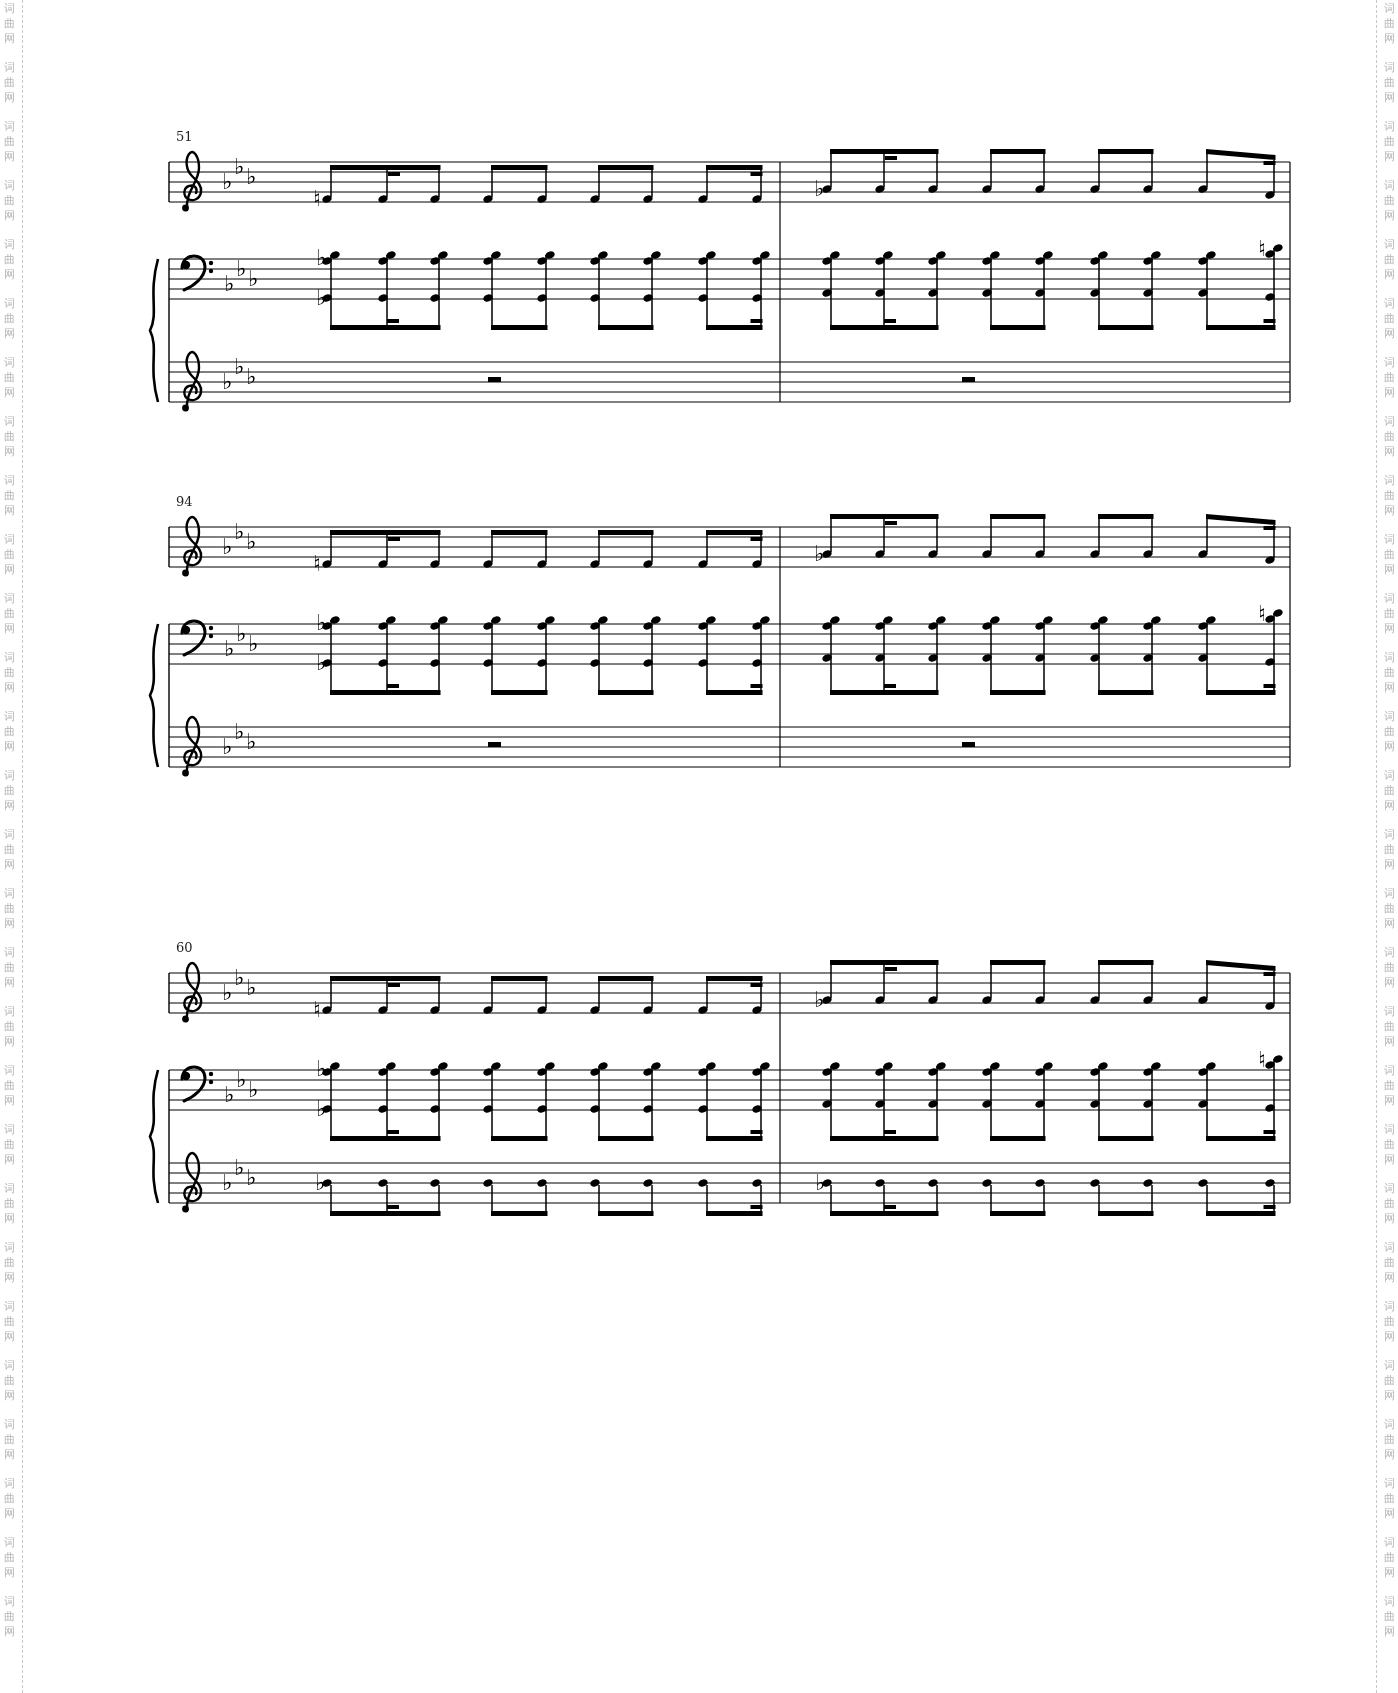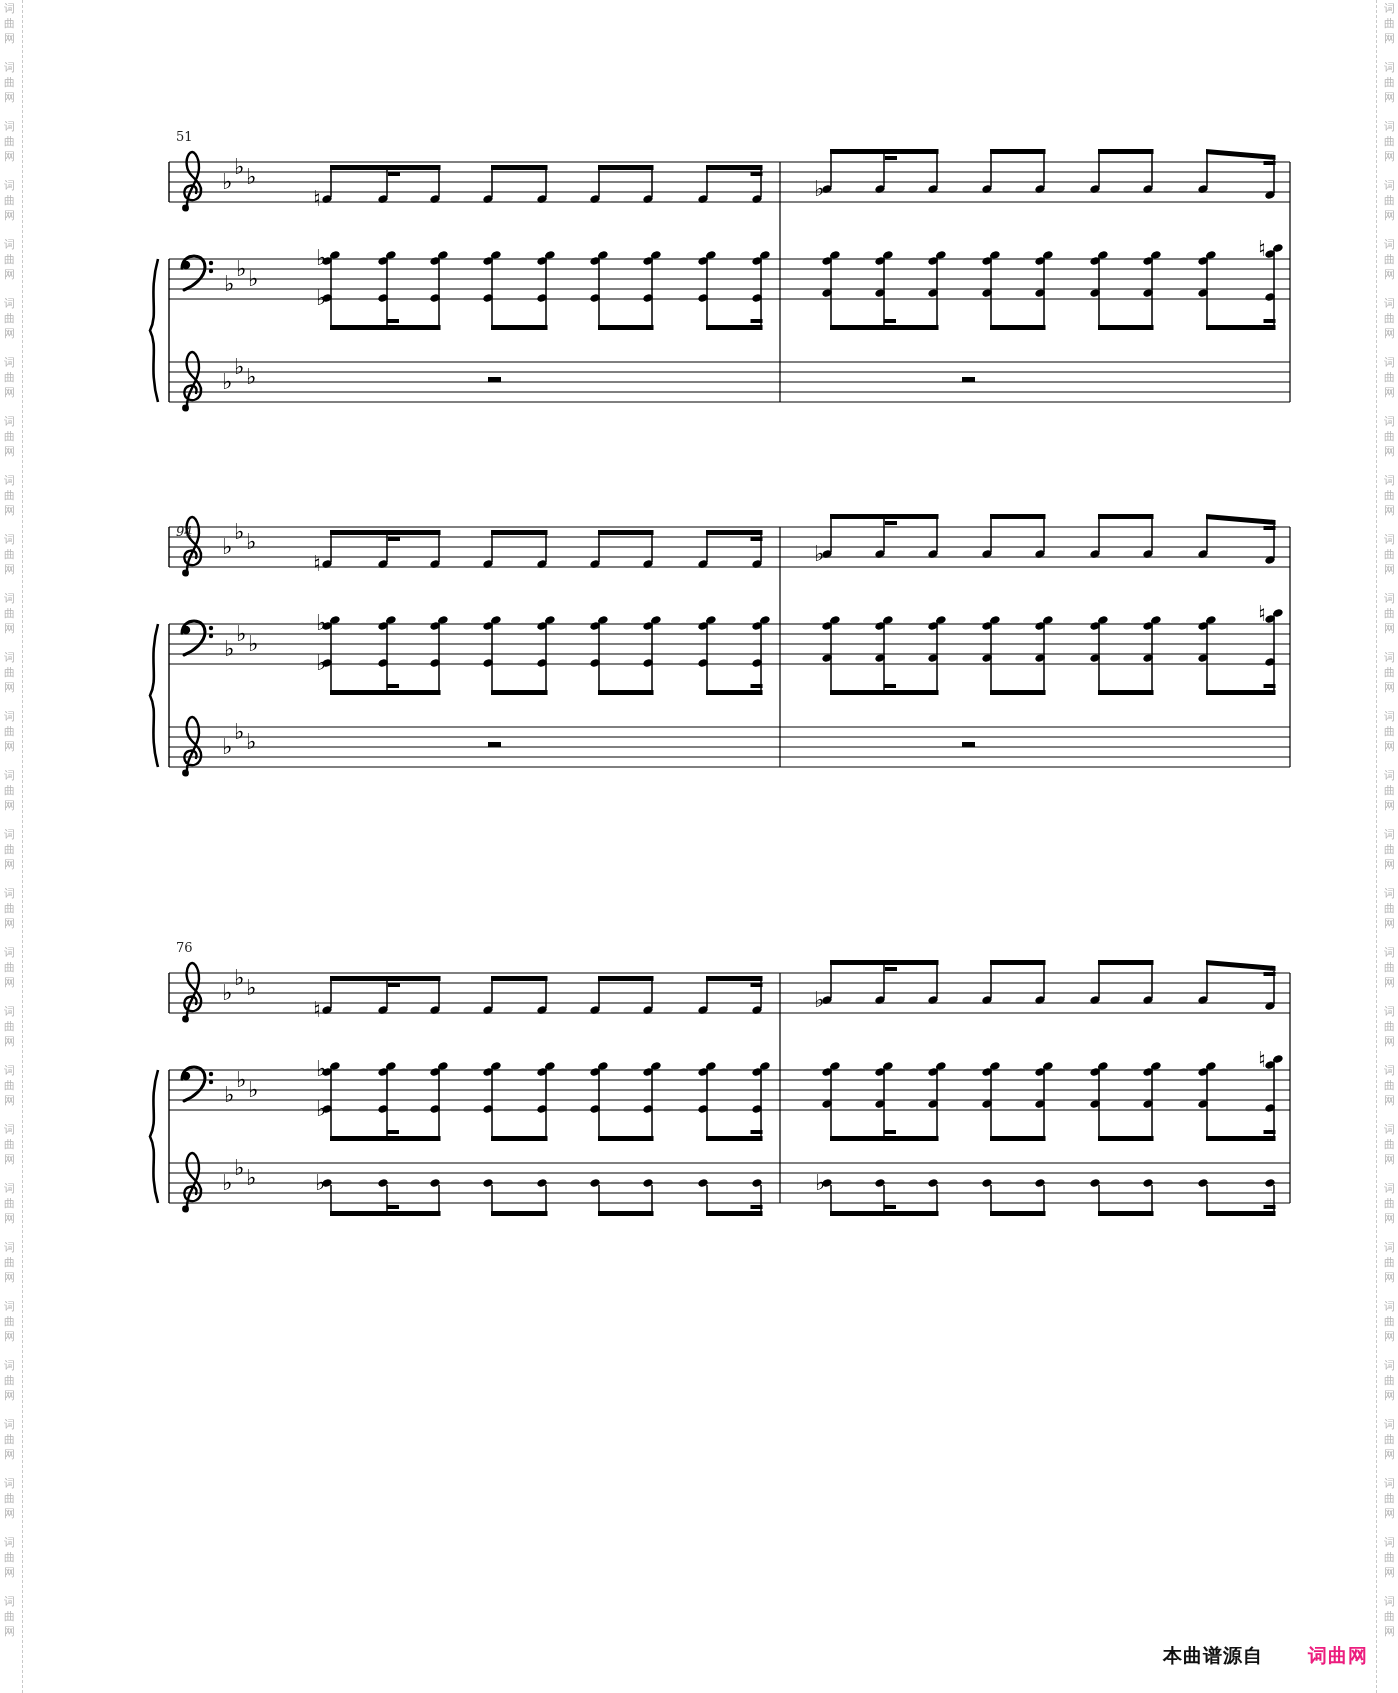--- a/index.html
+++ b/index.html
@@ -775,21 +775,17 @@
         <rect x="830" y="1211" width="108.5" height="5" fill="#000000"></rect>
         <rect x="990" y="1211" width="55.5" height="5" fill="#000000"></rect>
         <rect x="1098" y="1211" width="55.5" height="5" fill="#000000"></rect>
         <rect x="1206" y="1211" width="69.5" height="5" fill="#000000"></rect>
         <rect x="884" y="1205" width="12" height="4" fill="#000000"></rect>
         <rect x="1263.5" y="1205" width="12" height="4" fill="#000000"></rect>
       </g>
     </svg>
 
   <div class="measure-number" style="left: 176px; top: 129px;">51</div>
-  <div class="measure-number" style="left: 176px; top: 524px; font-style: italic;">94</div>
-  <div class="measure-number" style="left: 176px; top: 940px;">76</div>
+  <div class="measure-number" style="left: 176px; top: 494px;">94</div>
+  <div class="measure-number" style="left: 176px; top: 940px;">60</div>
 
-  <div class="footer">
-    <span class="src" style="color: rgb(17, 17, 17);">本曲谱源自</span>
-    <span class="brand" style="color: rgb(236, 29, 126);">词曲网</span>
-  </div>
 
 </div>
 
 </body></html>

